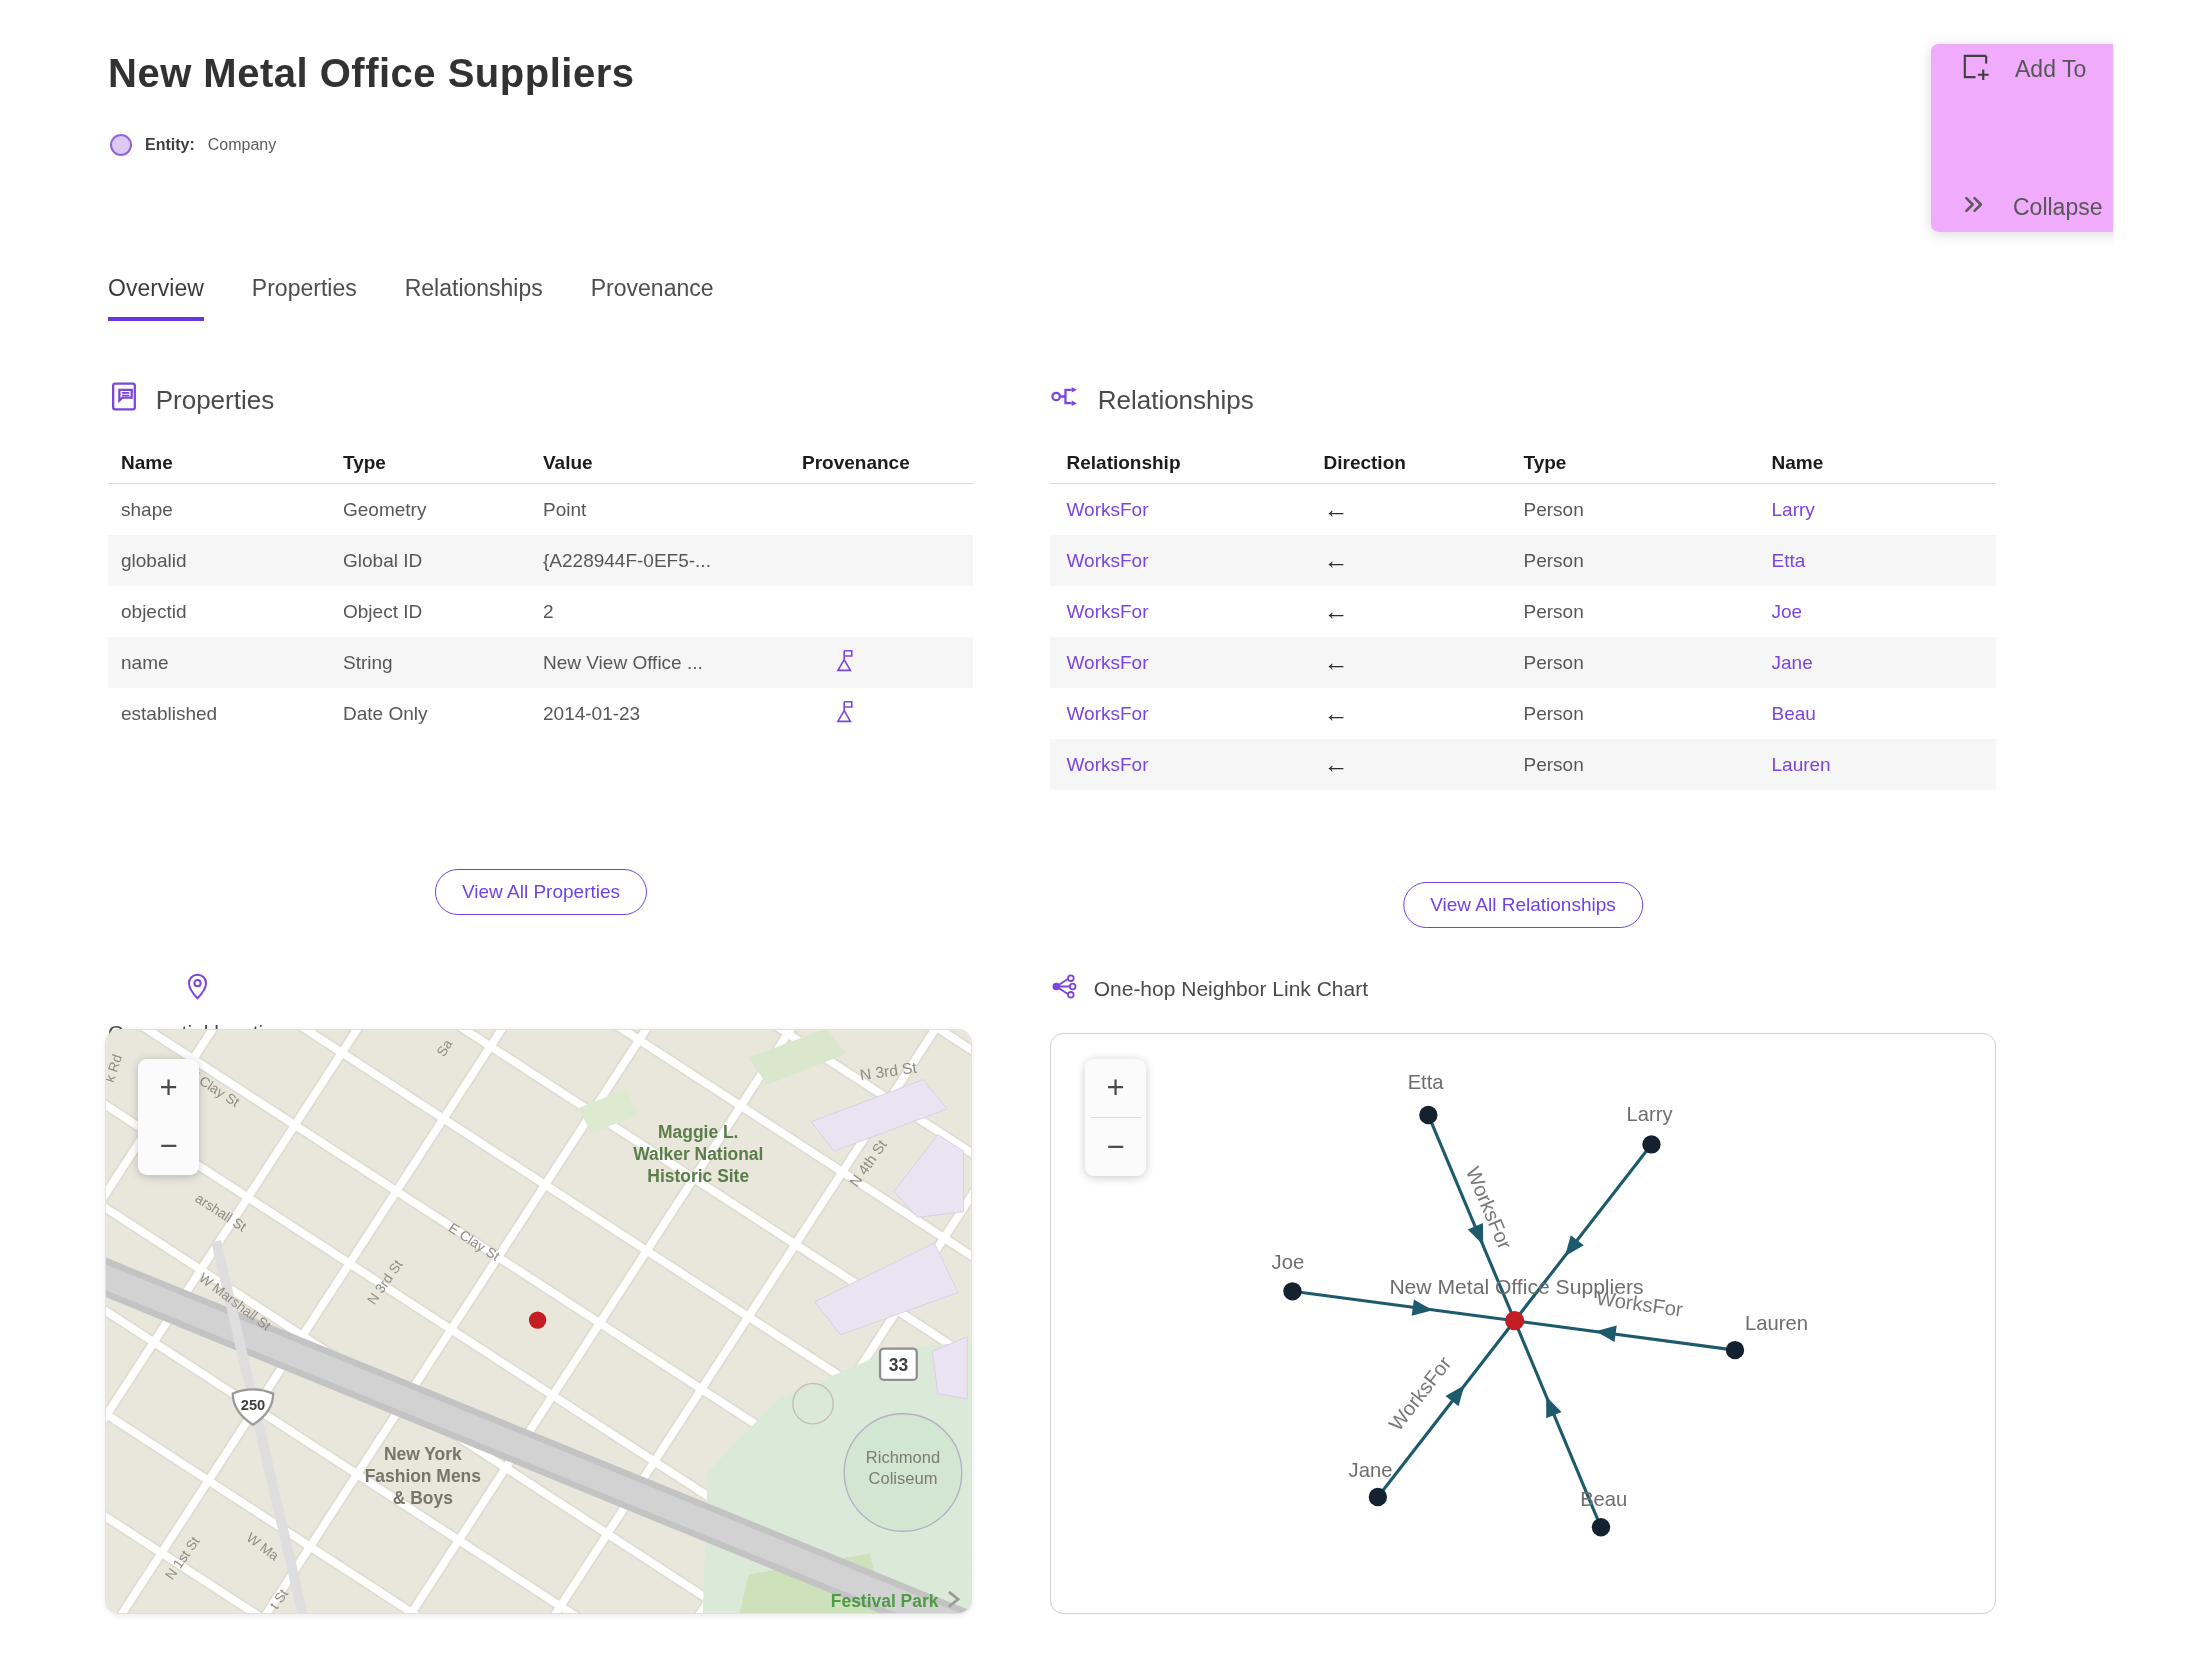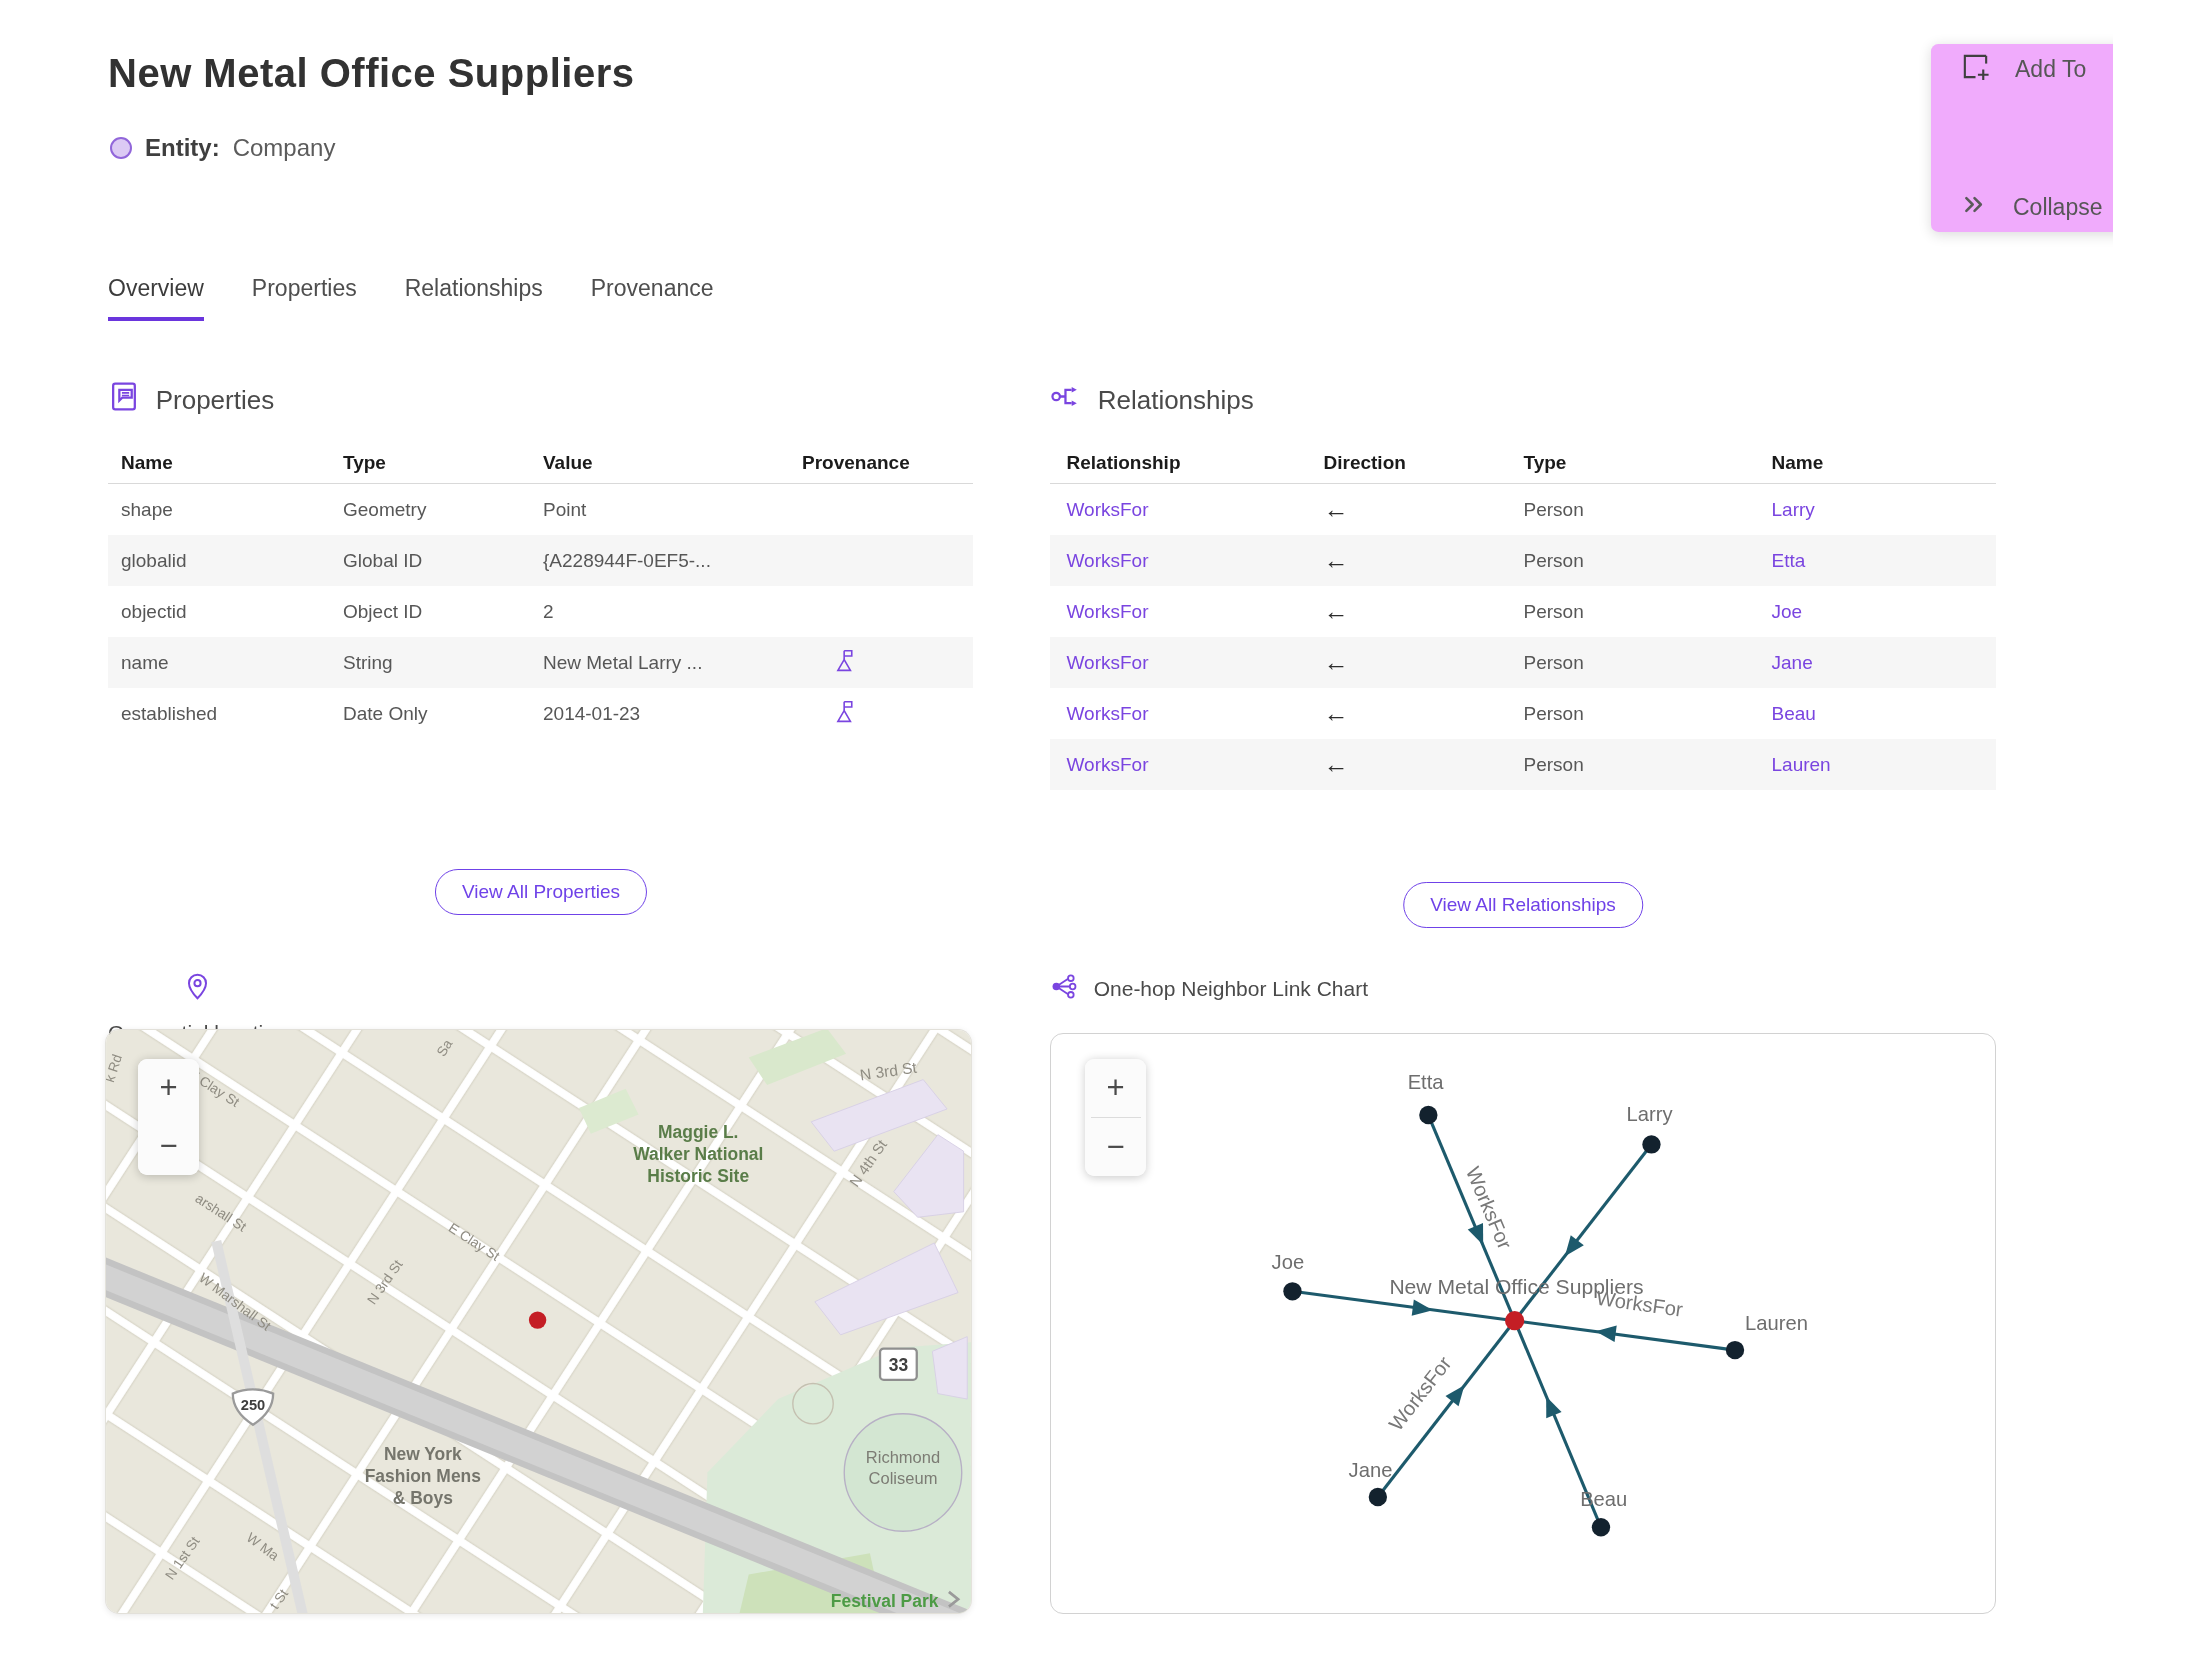--- a/index.html
+++ b/index.html
@@ -2,21 +2,21 @@
 <html style="font-size:14.7px"><head>
 <meta charset="utf-8">
 <style>
   html,body{margin:0;padding:0;background:#ffffff;}
   #app{position:relative;width:2113px;height:1677px;background:#fff;
        font-family:"Liberation Sans", sans-serif;color:#4f4f4f;overflow:hidden;}
   .abs{position:absolute;}
 
   
   .page-title{font-size:40px;font-weight:700;color:#323232;letter-spacing:0.5px;}
-  .entity-row{display:flex;align-items:center;gap:13px;font-size:24px;color:#5c5c5c;}
+  .entity-row{display:flex;align-items:center;gap:13px;font-size:16px;color:#5c5c5c;}
   .entity-dot{width:22px;height:22px;border-radius:50%;background:#dccaf4;border:2.8px solid #9166da;box-sizing:border-box;}
   .entity-label{font-weight:700;color:#3f3f3f;}
 
   
   .actions{background:#f0abfc;border-radius:7.3px;box-shadow:0 2.8px 13px rgba(0,0,0,.14);
            width:225px;height:188px;display:flex;flex-direction:column;justify-content:space-between;padding:7.3px 0;box-sizing:border-box;}
   .action-item{display:flex;align-items:center;gap:24px;padding-left:29px;cursor:pointer;font-size:23px;color:#565656;}
 
   
   .tabs{display:flex;gap:48px;font-size:23px;color:#4e4e4e;}
@@ -127,21 +127,21 @@
       </div>
       <div class="row p-grid">
         <div>objectid</div>
         <div>Object ID</div>
         <div>2</div>
           <div></div>
       </div>
       <div class="row p-grid">
         <div>name</div>
         <div>String</div>
-        <div>New Metal Larry ...</div>
+        <div>New View Office ...</div>
         <div style="padding-left:31px;">
           <svg width="25" height="25" viewBox="0 0 28 28" fill="none" stroke="#7a45e0" stroke-width="1.8">
             <path d="M12.5 3 V13"></path>
               <path d="M12.5 3 H21 V9 H12.5"></path>
               <path d="M12.5 13 L5.5 25 H19.5 Z"></path>
           </svg>
         </div>
       </div>
       <div class="row p-grid">
         <div>established</div>

